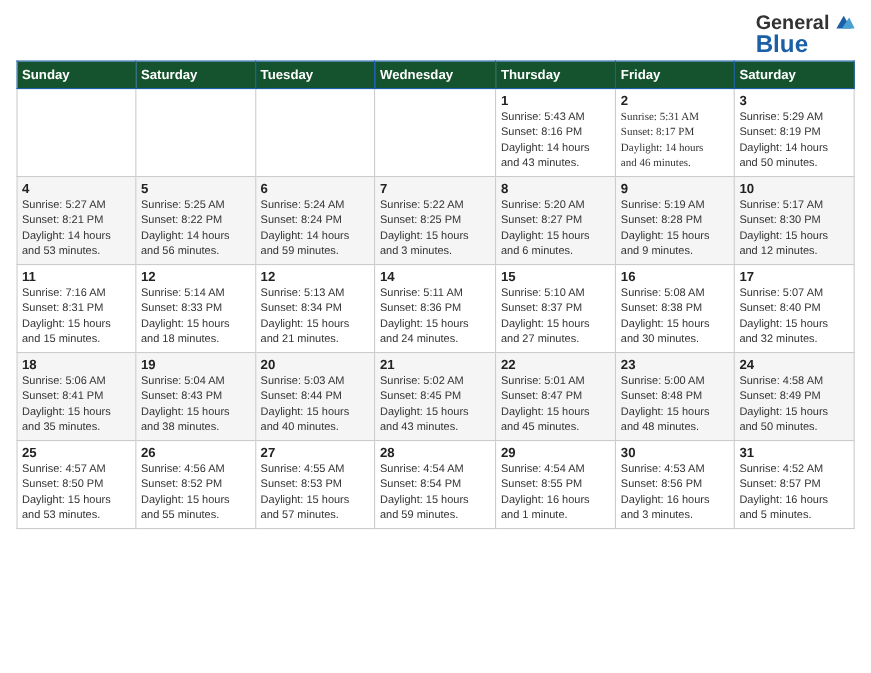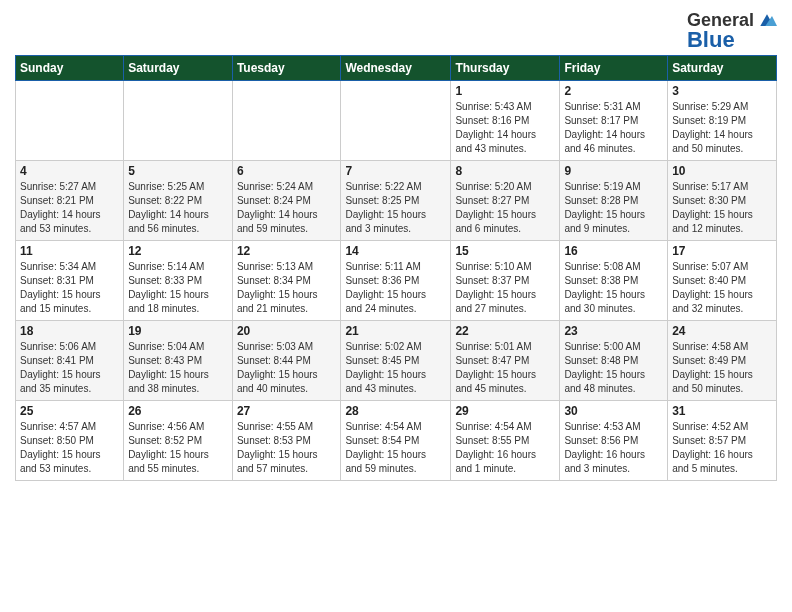--- a/index.html
+++ b/index.html
@@ -130,21 +130,21 @@
         <td class="empty-cell"></td>
         <td>
           <div class="day-number">1</div>
           <div class="day-info" style="white-space: pre-line;">Sunrise: 5:43 AM
 Sunset: 8:16 PM
 Daylight: 14 hours
 and 43 minutes.</div>
         </td>
         <td>
           <div class="day-number">2</div>
-          <div class="day-info" style="white-space: pre-line;">Sunrise: 5:31 AM
+          <div class="day-info" style="white-space: pre-line; font-family: Liberation Serif, serif;">Sunrise: 5:31 AM
 Sunset: 8:17 PM
 Daylight: 14 hours
 and 46 minutes.</div>
         </td>
         <td>
           <div class="day-number">3</div>
           <div class="day-info" style="white-space: pre-line;">Sunrise: 5:29 AM
 Sunset: 8:19 PM
 Daylight: 14 hours
 and 50 minutes.</div>
@@ -197,21 +197,21 @@
           <div class="day-number">10</div>
           <div class="day-info" style="white-space: pre-line;">Sunrise: 5:17 AM
 Sunset: 8:30 PM
 Daylight: 15 hours
 and 12 minutes.</div>
         </td>
       </tr>
       <tr>
         <td>
           <div class="day-number">11</div>
-          <div class="day-info" style="white-space: pre-line;">Sunrise: 5:34 AM
+          <div class="day-info" style="white-space: pre-line;">Sunrise: 7:16 AM
 Sunset: 8:31 PM
 Daylight: 15 hours
 and 15 minutes.</div>
         </td>
         <td>
           <div class="day-number">12</div>
           <div class="day-info" style="white-space: pre-line;">Sunrise: 5:14 AM
 Sunset: 8:33 PM
 Daylight: 15 hours
 and 18 minutes.</div>

